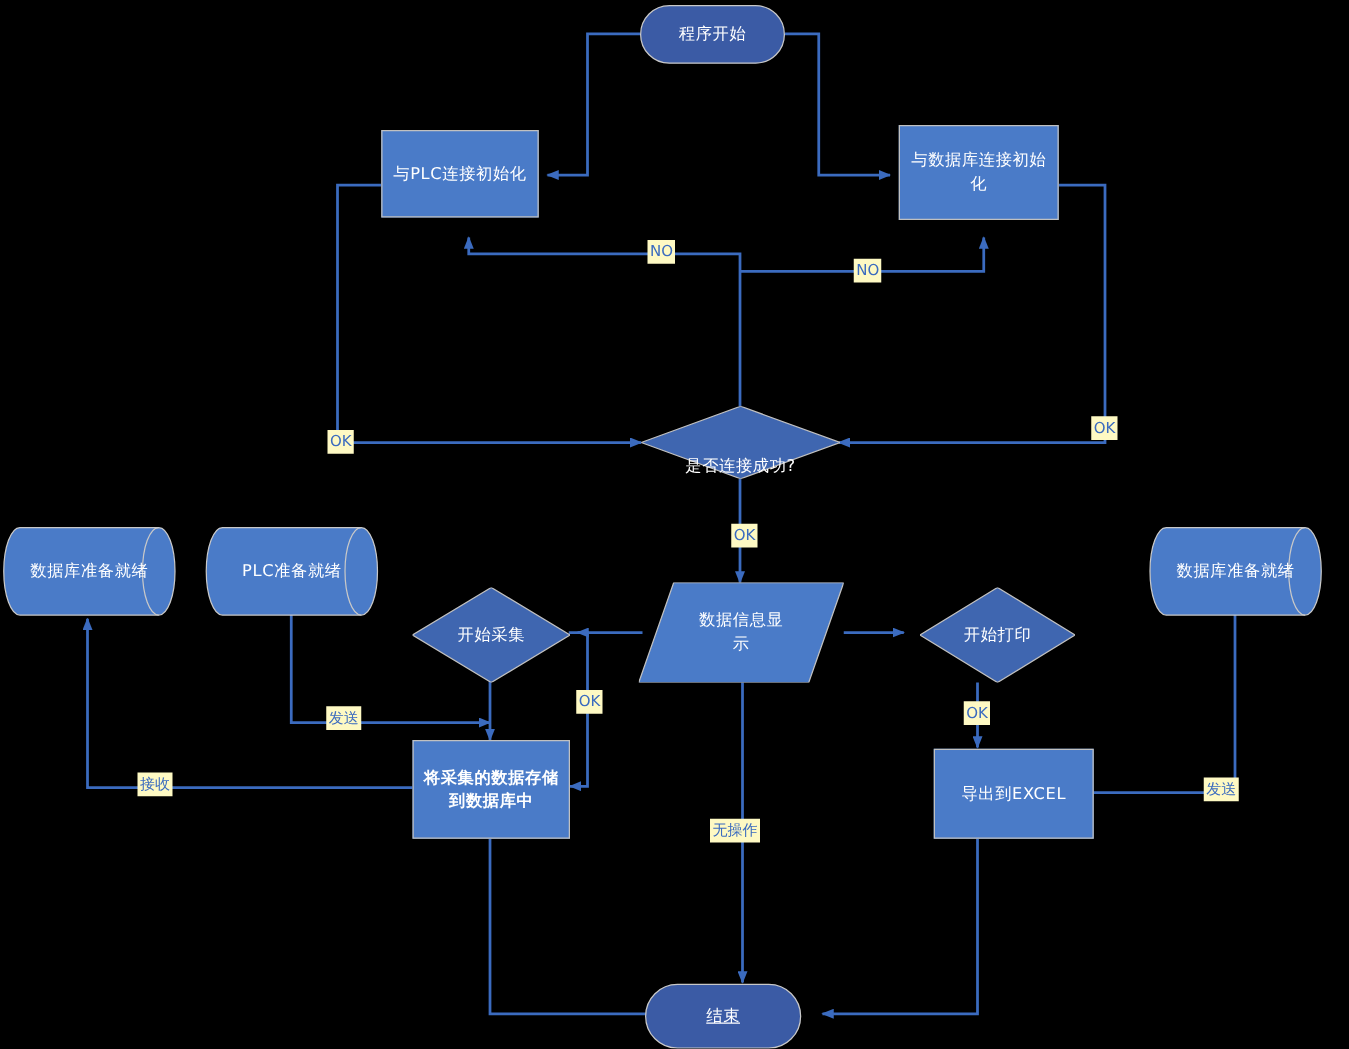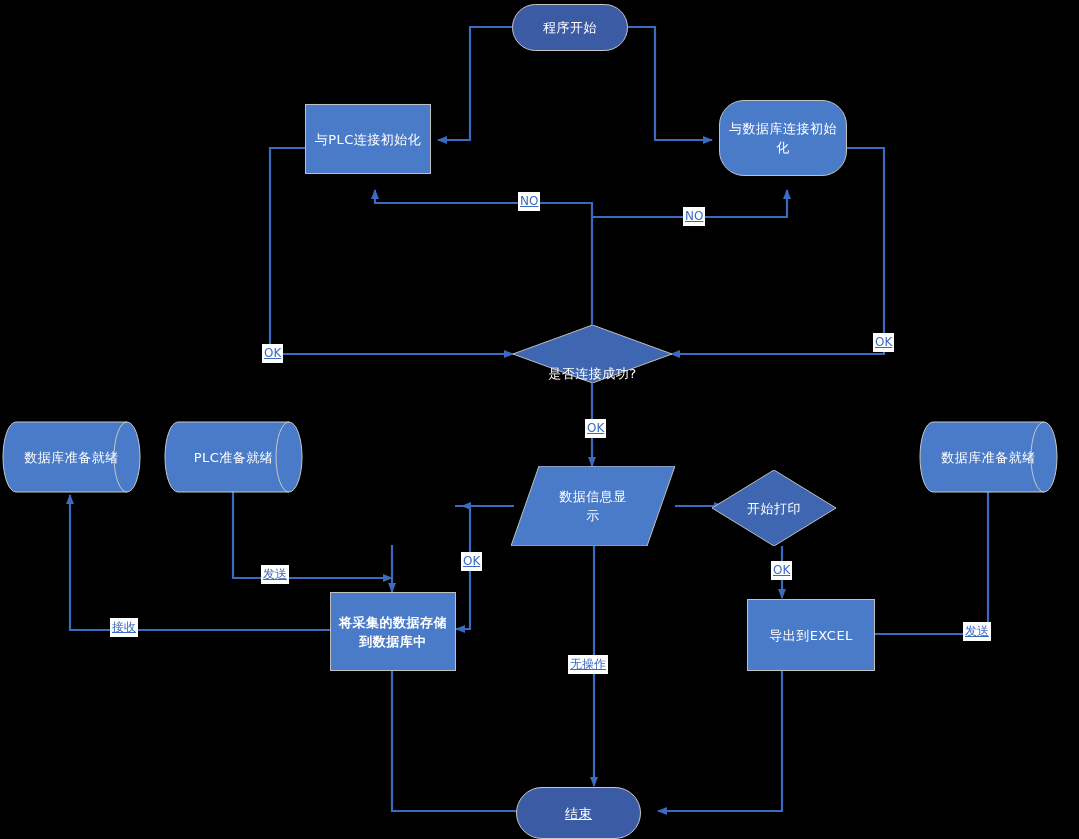--- a/index.html
+++ b/index.html
@@ -84,29 +84,28 @@
     position: absolute;
     left: 0; top: 0;
     width: 100%; height: 100%;
   }
   .node-db .node-label {
     position: relative;
     z-index: 2;
   }
   .edge-label {
     position: absolute;
-    background: #ffffff;
+    background: #fef9c3;
     color: #3b6bbf;
     font-size: 12px;
     line-height: 15px;
     padding: 2px 2px;
     z-index: 8;
     white-space: nowrap;
     font-family: "DejaVu Sans", "Liberation Sans", sans-serif;
-    text-decoration: underline;
   }
 </style>
 </head>
 <body>
 
 <div id="canvas">
 
   <svg id="svg-layer" viewBox="0 0 1079 839" xmlns="http://www.w3.org/2000/svg">
     <defs>
       <marker id="arrow" markerWidth="10" markerHeight="8" refX="9" refY="4" orient="auto" markerUnits="userSpaceOnUse">
@@ -153,42 +152,48 @@
   </svg>
 
   <div class="node node-terminator" style="left:512px; top:4px; width:116px; height:47px;">
     <span class="node-label">程序开始</span>
   </div>
 
   <div class="node node-process" style="left:305px; top:104px; width:126px; height:70px;">
     <span class="node-label">与PLC连接初始化</span>
   </div>
 
-  <div class="node node-process" style="left:719px; top:100px; width:128px; height:76px;border-radius:25px;">
+  <div class="node node-process" style="left:719px; top:100px; width:128px; height:76px;">
     <span class="node-label">与数据库连接初始
 化</span>
   </div>
 
   <div class="node node-decision" style="left:513px; top:325px; width:159px; height:58px;align-items:flex-end;">
     <svg class="diamond-bg" viewBox="0 0 159 58" preserveAspectRatio="none">
       <polygon points="79.5,0 159,29 79.5,58 0,29" fill="#3f66b0" stroke="#c0c0c0" stroke-width="1"></polygon>
     </svg>
     <span class="node-label">是否连接成功?</span>
   </div>
 
   <div class="node node-data" style="left:511px; top:466px; width:164px; height:80px;">
     <svg class="para-bg" viewBox="0 0 164 80" preserveAspectRatio="none">
       <polygon points="28,0 164,0 136,80 0,80" fill="#4a7bc8" stroke="#c0c0c0" stroke-width="1"></polygon>
     </svg>
     <span class="node-label">数据信息显
 示</span>
   </div>
 
-
-  <div class="node node-decision" style="left:712px; top:470px; width:124px; height:76px;">
+  <div class="node node-decision" style="left:330px; top:470px; width:126px; height:76px;">
+    <svg class="diamond-bg" viewBox="0 0 126 76" preserveAspectRatio="none">
+      <polygon points="63,0 126,38 63,76 0,38" fill="#3f66b0" stroke="#c0c0c0" stroke-width="1"></polygon>
+    </svg>
+    <span class="node-label">开始采集</span>
+  </div>
+
+  <div class="node node-decision" style="left:736px; top:470px; width:124px; height:76px;">
     <svg class="diamond-bg" viewBox="0 0 124 76" preserveAspectRatio="none">
       <polygon points="62,0 124,38 62,76 0,38" fill="#3f66b0" stroke="#c0c0c0" stroke-width="1"></polygon>
     </svg>
     <span class="node-label">开始打印</span>
   </div>
 
   <div class="node node-process" style="left:330px; top:592px; width:126px; height:79px;font-weight:bold;">
     <span class="node-label">将采集的数据存储
 到数据库中</span>
   </div>

